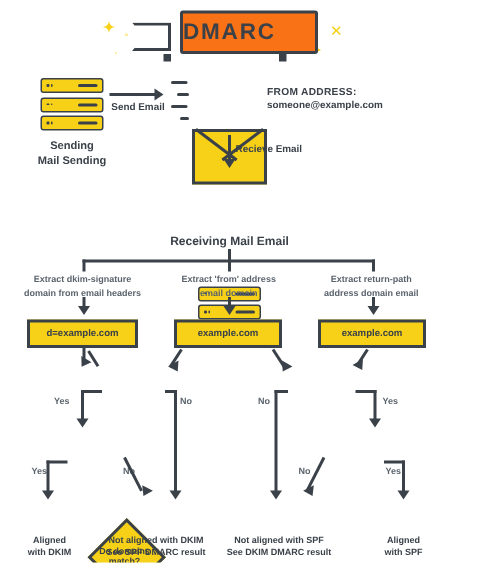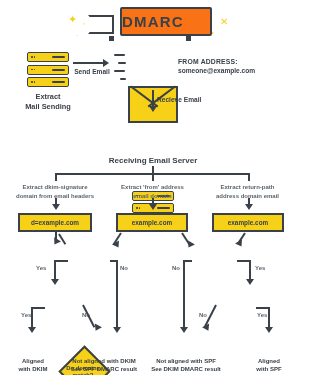--- a/index.html
+++ b/index.html
@@ -121,21 +121,21 @@
       </div>
     <div class="rack">
         <span class="dots">
           <i class="dot"></i>
           <i class="dot"></i>
         </span>
         <span class="bar"></span>
       </div>
   </div>
   <div class="abs caption" style="left:8px;top:92px;width:80px;">
-    <div>Extract</div>
+    <div>Sending</div>
     <div>Mail Sending</div>
   </div>
 
   <div class="ln hl abs" style="left:73px;top:62px;width:32px;"></div>
   <div class="arrow right abs" style="left:103px;top:59px;"></div>
   <div class="abs lbl" style="left:72px;top:67px;width:40px;text-align:center;">Send Email</div>
 
   <div class="abs env" style="left:128px;top:48px;">
     <div class="env-inner"></div>
   </div>
@@ -169,21 +169,21 @@
         <span class="bar"></span>
       </div>
     <div class="rack">
         <span class="dots">
           <i class="dot"></i>
           <i class="dot"></i>
         </span>
         <span class="bar"></span>
       </div>
   </div>
-  <div class="abs caption" style="left:103px;top:156px;width:100px;font-size:8px;">Receiving Email Server</div>
+  <div class="abs caption" style="left:103px;top:156px;width:100px;font-size:8px;">Receiving Mail Email</div>
 
   <div class="ln vl abs" style="left:152px;top:166px;height:8px;"></div>
   <div class="ln hl abs" style="left:55px;top:173px;width:195px;"></div>
   <div class="ln vl abs" style="left:55px;top:173px;height:8px;"></div>
   <div class="ln vl abs" style="left:152px;top:173px;height:8px;"></div>
   <div class="ln vl abs" style="left:248px;top:173px;height:8px;"></div>
 
   <div class="abs lbl-sm" style="left:5px;top:183px;width:100px;">
     <div>Extract dkim-signature</div>
     <div>domain from email headers</div>

